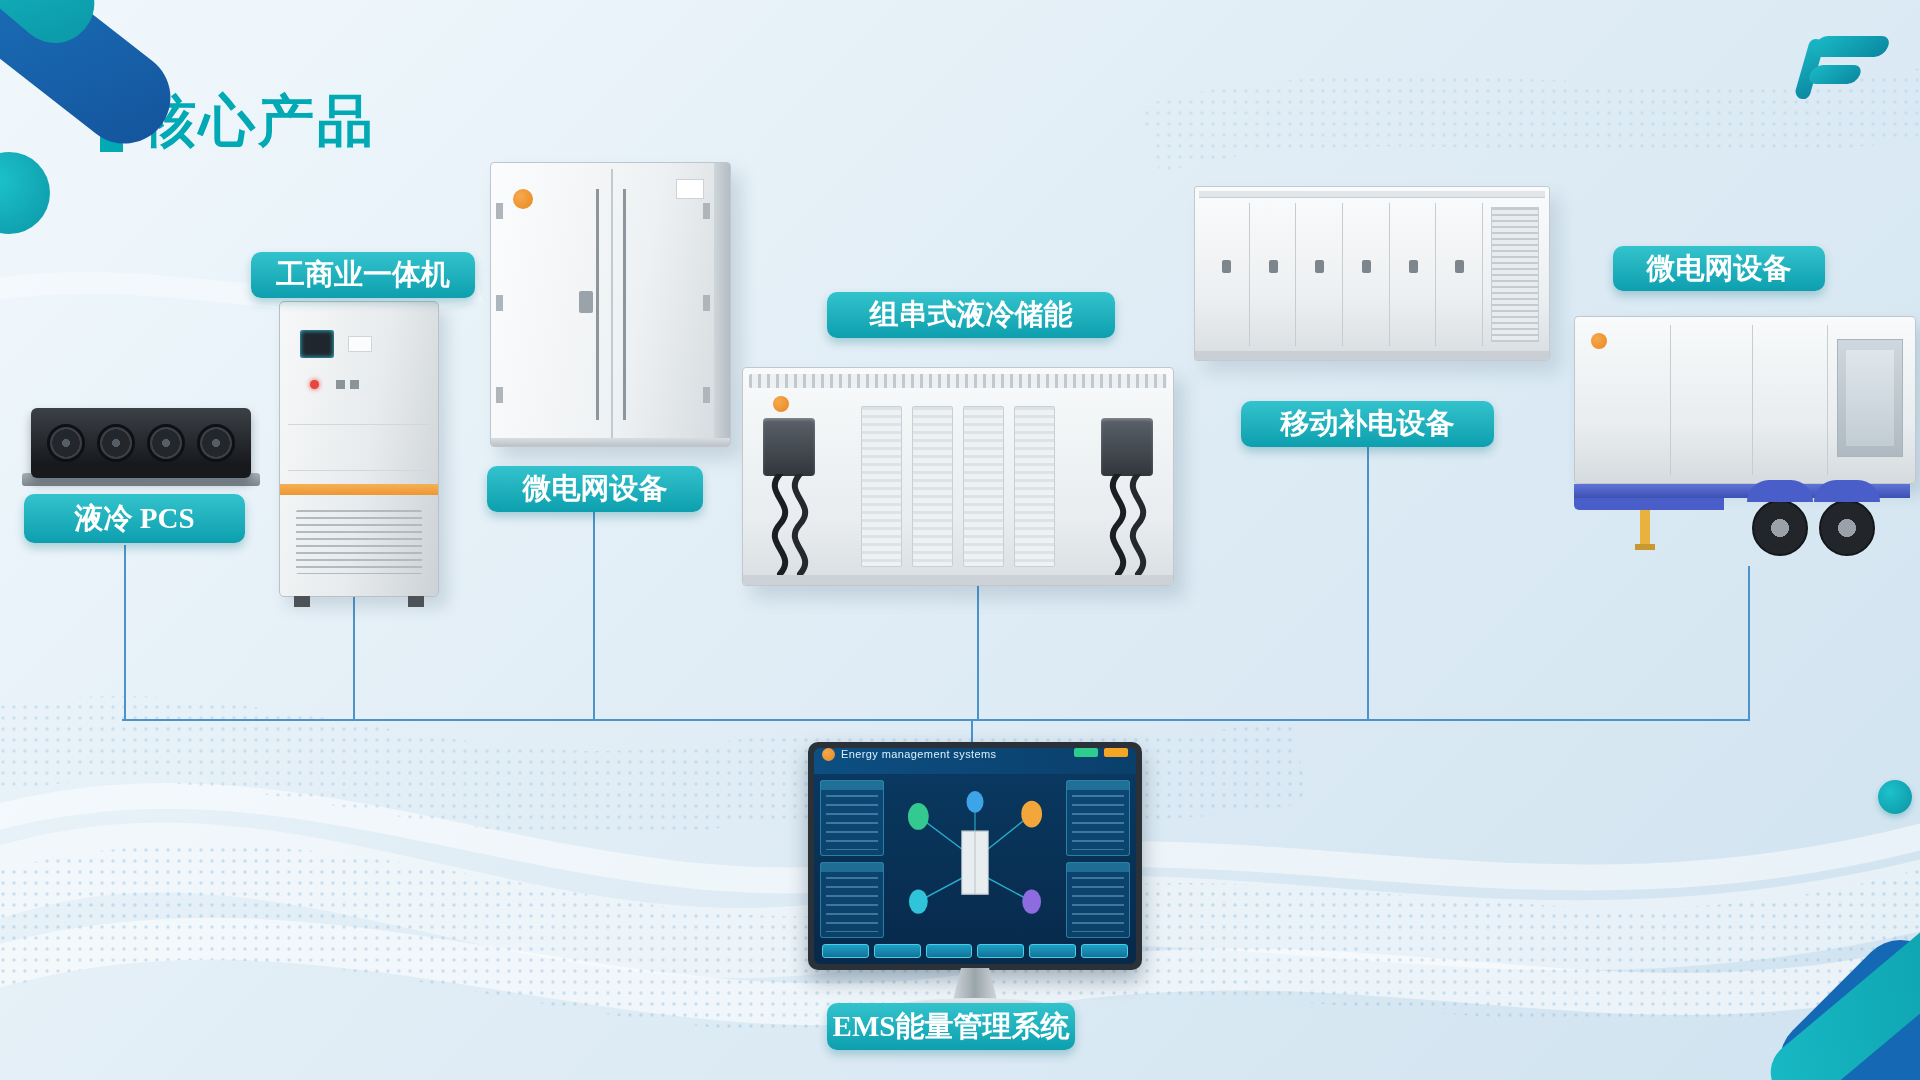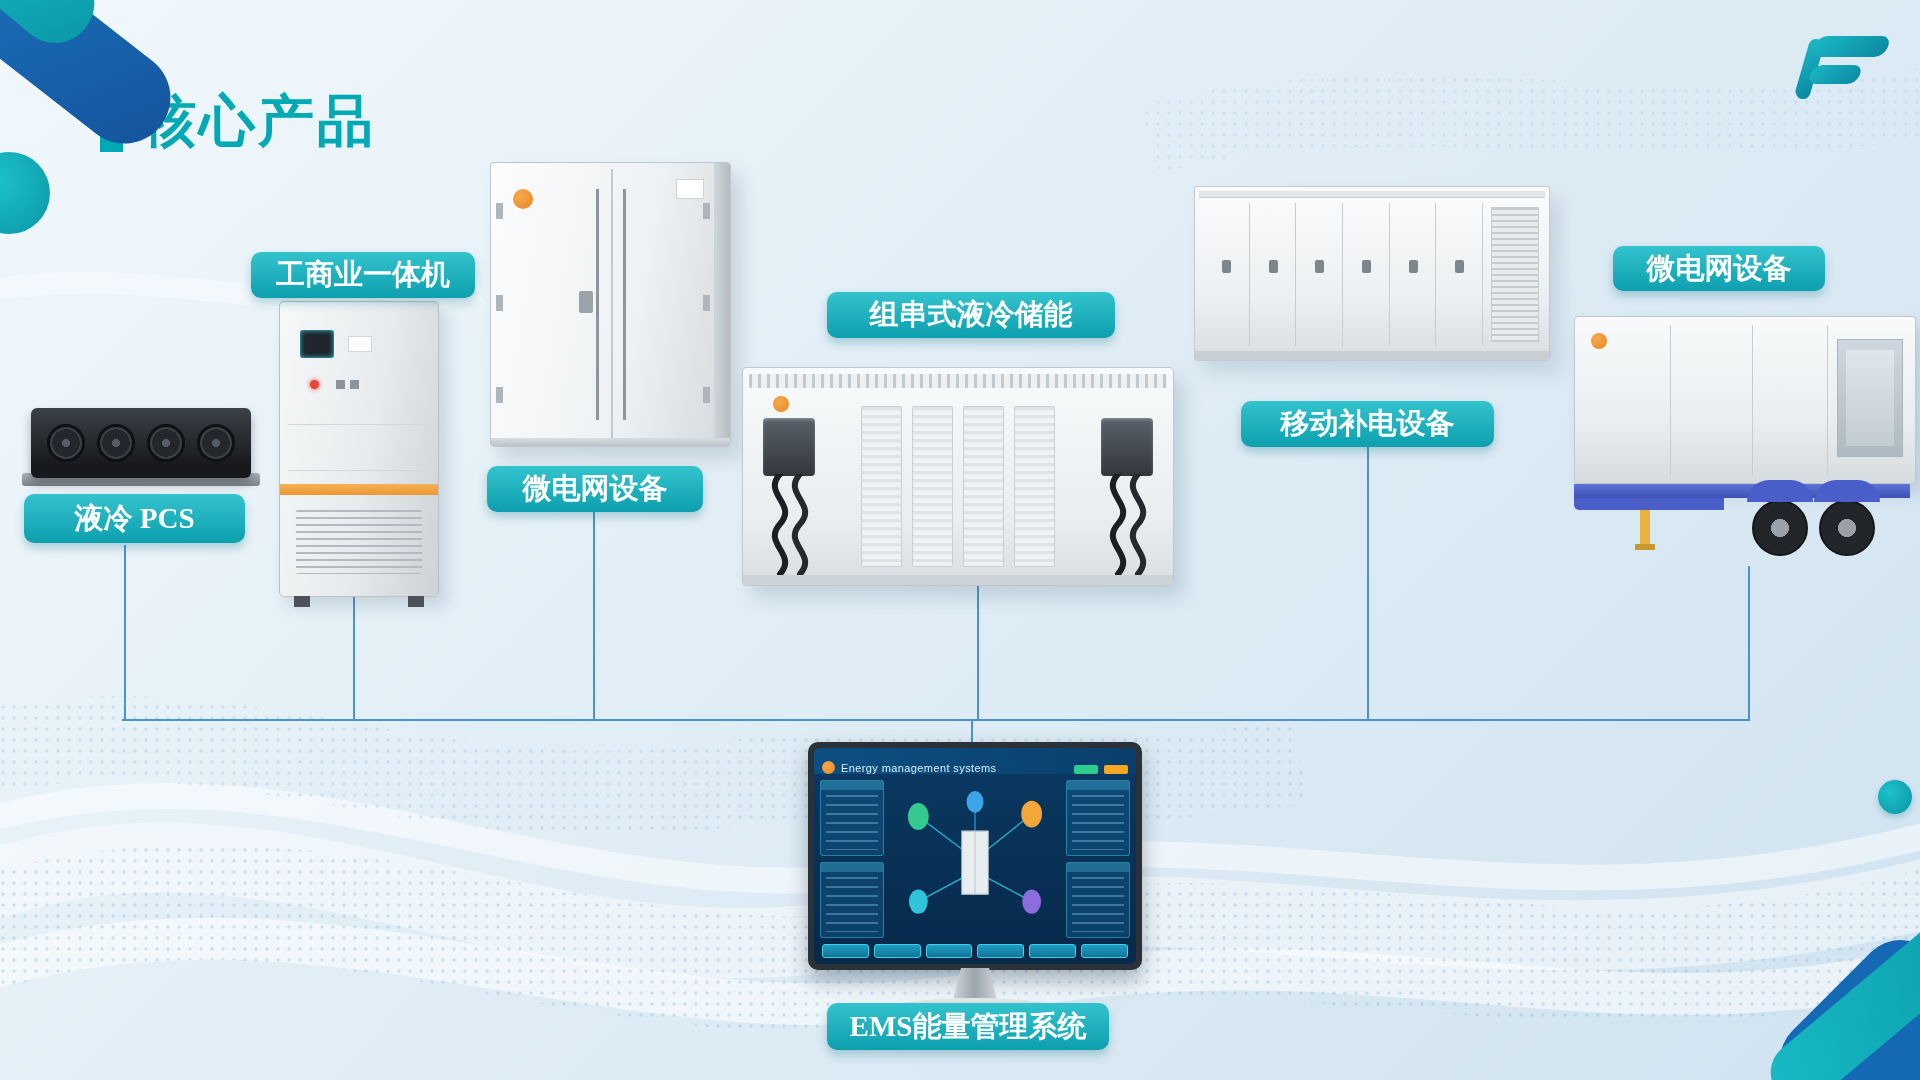--- a/index.html
+++ b/index.html
@@ -55,21 +55,21 @@
   .pill { display:flex; align-items:center; justify-content:center; color:#fff;
           font-family:"Liberation Serif", serif; font-weight:bold; font-size:29px;
           background:linear-gradient(180deg,#33c3cd 0%,#0d9fae 100%);
           border-radius:10px; box-shadow:0 5px 10px rgba(0,110,130,.28); z-index:4; white-space:nowrap; }
   .p-pcs      { left:24px;   top:494px;  width:221px; height:49px; }
   .p-allinone { left:251px;  top:252px;  width:224px; height:46px; }
   .p-microgrid{ left:487px;  top:466px;  width:216px; height:46px; }
   .p-hv       { left:827px;  top:292px;  width:288px; height:46px; }
   .p-string   { left:1241px; top:401px;  width:253px; height:46px; }
   .p-mobile   { left:1613px; top:246px;  width:212px; height:45px; }
-  .p-ems      { left:827px;  top:1003px; width:282px; height:47px; }
+  .p-ems      { left:827px;  top:1003px; width:248px; height:47px; }
 
   
   .pcs { left:31px; top:408px; width:220px; height:70px; z-index:2; }
   .pcs-base { position:absolute; left:-9px; right:-9px; bottom:-8px; height:13px;
               background:linear-gradient(#aab3ba,#7e878e); border-radius:3px; }
   .pcs-body { position:absolute; inset:0; background:linear-gradient(180deg,#3c4147 0%,#17191d 80%);
               border-radius:6px; display:flex; align-items:center; justify-content:space-around; padding:0 10px;
               box-shadow:0 6px 10px rgba(30,40,50,.35); }
   .pcs-fan { width:38px; height:38px; border-radius:50%; border:3px solid #0e1013;
              background:radial-gradient(circle,#555e66 0 18%,#23262b 19% 60%,#3c4147 61%); }
@@ -176,21 +176,21 @@
                border:2px solid #14171a;
                background:radial-gradient(circle,#9aa1a8 0 24%,#22262a 25% 100%); z-index:1; }
   .mob-wheel.w1 { left:178px; } .mob-wheel.w2 { left:245px; }
 
   
   .mon { left:808px; top:742px; width:334px; height:286px; z-index:3; }
   .mon-screen { position:absolute; left:0; top:0; width:334px; height:228px; background:#2b3138;
                 border-radius:10px; padding:6px; box-shadow:0 10px 20px rgba(30,50,70,.35); }
   .scr { width:100%; height:100%; border-radius:6px; overflow:hidden; display:flex; flex-direction:column;
          background:linear-gradient(180deg,#0a3a63,#07294a); }
-  .scr-head { height:26px; display:flex; align-items:flex-end; gap:6px; padding:0 8px;
+  .scr-head { height:26px; display:flex; align-items:flex-start; gap:6px; padding:0 8px;
               background:linear-gradient(90deg,#0d4f82,#0a3f6b); }
   .scr-logo { width:13px; height:13px; border-radius:50%;
               background:radial-gradient(circle at 35% 35%,#f6a94e,#e8871f); }
   .scr-title { flex:1; color:#d9f1ff; font-size:11px; letter-spacing:.4px; white-space:nowrap; overflow:hidden; }
   .scr-tag { width:24px; height:9px; border-radius:2px; }
   .scr-tag.t1 { background:#2ecc8f; } .scr-tag.t2 { background:#f5a623; }
   .scr-body { flex:1; display:flex; gap:6px; padding:6px; }
   .scr-col { width:64px; display:flex; flex-direction:column; gap:6px; }
   .scr-panel { flex:1; position:relative; background:rgba(18,90,140,.45);
                border:1px solid rgba(70,190,220,.5); border-radius:3px; }

